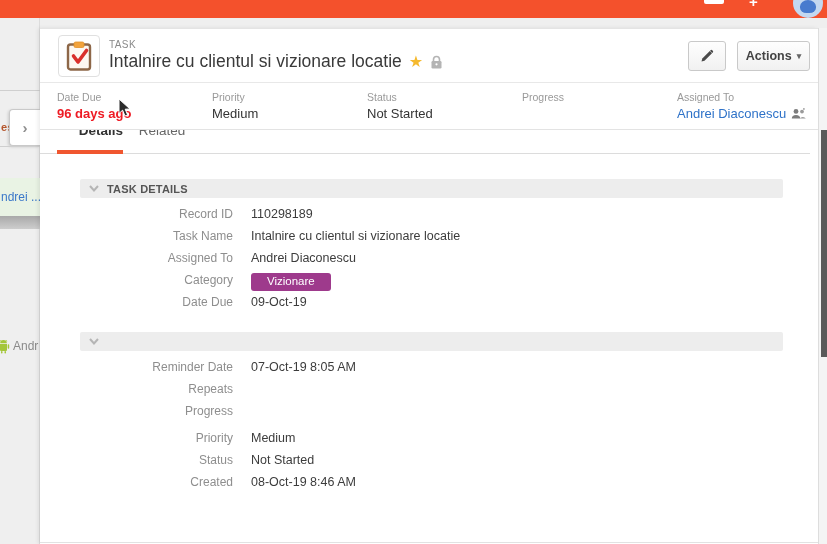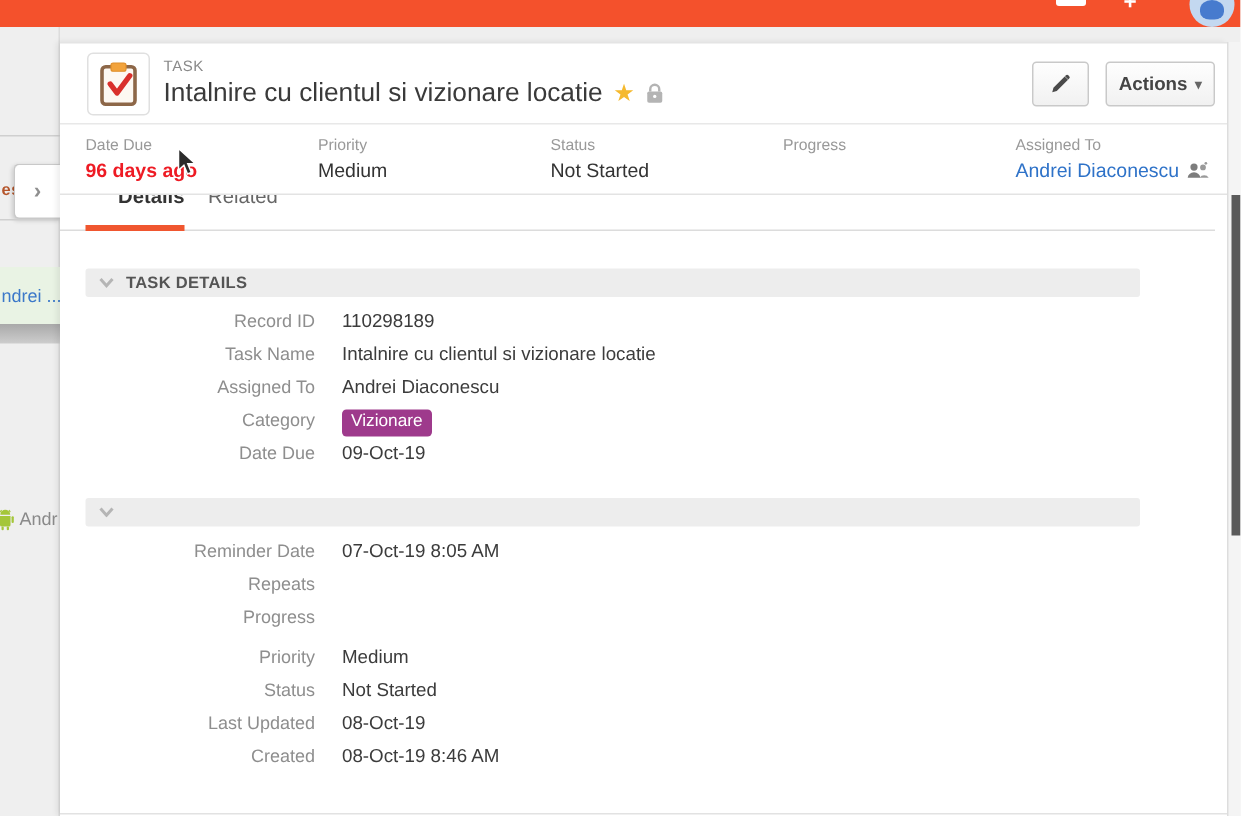--- a/index.html
+++ b/index.html
@@ -117,38 +117,38 @@
   }
   .tabs-border { position:absolute; left:0; bottom:0; width:770px; height:1px; background:#dcdcdc; }
   .tab { position:absolute; top:-7px; font-size:13.5px; cursor:pointer; }
   .tab-details { left:17px; width:66px; text-align:right; font-weight:bold; color:#333; }
   .tab-related { left:97px; width:50px; text-align:center; color:#666; }
   .tab-underline {
     position:absolute; left:17px; bottom:0; width:66px; height:4px; background:#f0562f;
   }
 
   
-  .section { margin-top:0; }
+  .section { margin-top:0;margin-left:23px; }
   .section-bar {
     margin-left:17px; width:703px; height:19px; background:#ededed; border-radius:2px;
     display:flex; align-items:center; cursor:pointer;
   }
   .section-chevron { margin-left:9px; display:inline-flex; }
   .section-title { font-size:11px; font-weight:bold; color:#555; margin-left:8px; letter-spacing:0.2px; }
   .rows { margin-top:9px; }
   .detail-row { display:flex; height:22px; align-items:flex-start; }
   .detail-row.gap-before { margin-top:5px; }
   .detail-label {
     width:153px; margin-left:17px; text-align:right; font-size:12px; color:#8e8e8e;
     flex:0 0 auto;
   }
   .detail-value { padding-left:18px; font-size:12.5px; color:#3c3c3c; white-space:nowrap; }
   .value-badge {
     display:inline-block; background:#9e3a8c; color:#fff; font-size:11.5px;
-    padding:2px 6px 3px; border-radius:3px; line-height:13px;
+    padding:2px 16px 3px; border-radius:3px; line-height:13px;
   }
   .spacer-before-section2 { height:15px; }
   .spacer-after-tasksection { height:16px; }
   .panel-bottom-line { position:absolute; left:0; bottom:1px; width:778px; height:1px; background:#e2e2e2; }
 
   
   .scrollbar-track {
     position:absolute; right:0; top:28px; width:9px; height:516px;
     background:#f4f4f4; border-left:1px solid #ddd; z-index:20;
   }
@@ -328,24 +328,20 @@
           </div>
           <div class="detail-row gap-before">
             <div class="detail-label">Priority</div>
             <div class="detail-value">Medium</div>
           </div>
           <div class="detail-row">
             <div class="detail-label">Status</div>
             <div class="detail-value">Not Started</div>
           </div>
           <div class="detail-row">
-            <div class="detail-label">Last Updated</div>
-            <div class="detail-value">08-Oct-19</div>
-          </div>
-          <div class="detail-row">
             <div class="detail-label">Created</div>
             <div class="detail-value">08-Oct-19 8:46 AM</div>
           </div>
         </div>
       </div>
     </div>
 
   <div class="panel-bottom-line"></div>
 </div>
 

